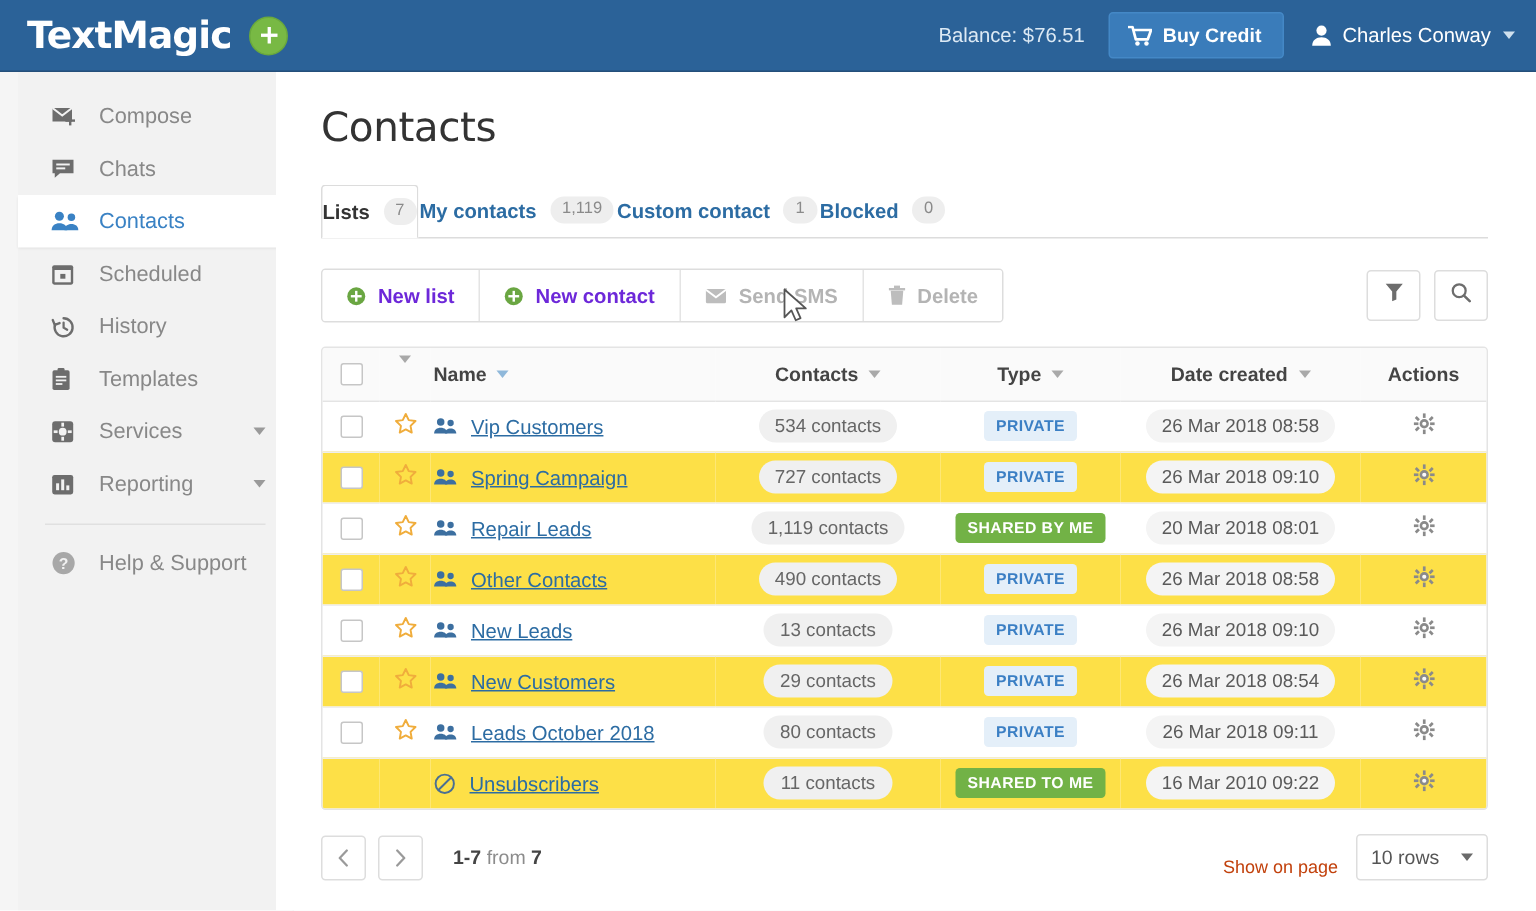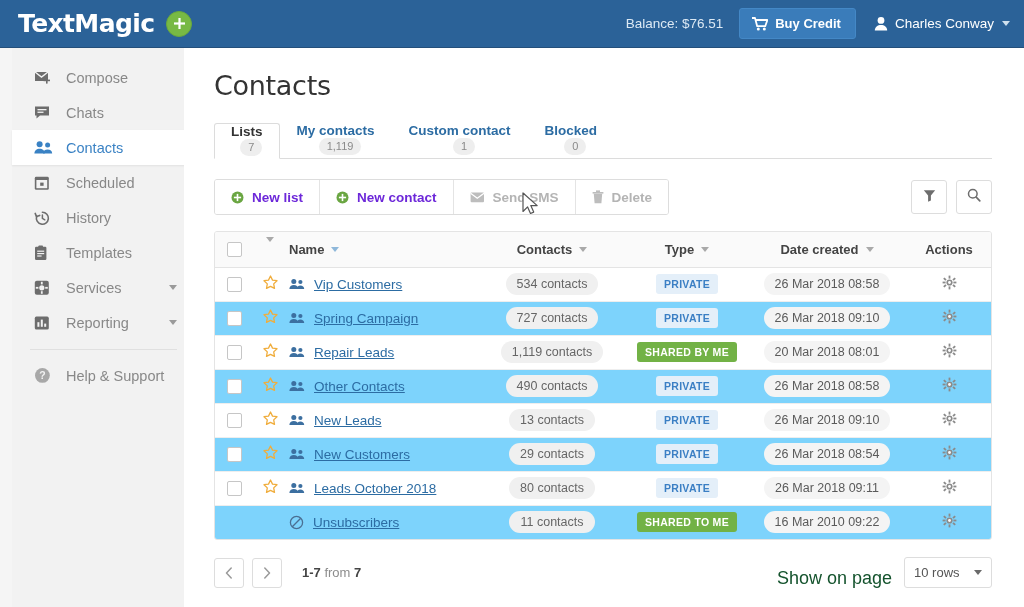--- a/index.html
+++ b/index.html
@@ -74,23 +74,23 @@
     font-size: 27px; color: #333333; font-weight: normal; margin: 22px 0 0 30px;
     font-family: "DejaVu Sans", sans-serif; letter-spacing: -0.3px;
   }
 
   
   .tabs {
     margin: 22px 0 0 30px; display: flex; align-items: flex-end; height: 36px;
     border-bottom: 1px solid #dcdcdc; width: 778px; position: relative;
   }
   .tab {
-    display: flex; align-items: center; padding: 0 16px; height: 36px;
+    display: flex; align-items: center; padding: 0 0; height: 36px;
     font-size: 13.5px; font-weight: bold; color: #2c6ca3; cursor: pointer;
-    border: 1px solid transparent; border-radius: 3px 3px 0 0; position: relative; flex-direction: column;
+    border: 1px solid transparent; border-radius: 3px 3px 0 0; position: relative;
   }
   .tab.active {
     color: #333333; background: #ffffff;
     border: 1px solid #dcdcdc; border-bottom: 1px solid #ffffff; margin-bottom: -1px;
   }
   .tab-badge {
     margin-left: 9px; background: #eeeeee; color: #8a8a8a; font-size: 11px;
     font-weight: normal; border-radius: 9px; padding: 2px 8px; line-height: 1.2;
   }
 
@@ -127,21 +127,21 @@
   .sort-caret {
     width: 0; height: 0; border-left: 4px solid transparent; border-right: 4px solid transparent;
     border-top: 5px solid #8fb8da; margin-left: 7px;
   }
   .sort-caret.gray { border-top-color: #a9a9a9; }
   tbody td {
     height: 34px; font-size: 13px; color: #555555; border-bottom: 1px solid #eeeeee;
     padding: 0; vertical-align: middle;
   }
   tbody tr:last-child td { border-bottom: none; }
-  tbody tr.alt td { background: #7dd3fc; }
+  tbody tr.alt td { background: #fde047; }
   .col-check { width: 38px; text-align: center; }
   .col-star { width: 34px; text-align: center; }
   .col-name { padding-left: 2px; }
   .col-contacts { width: 150px; text-align: center; }
   .col-type { width: 120px; text-align: center; }
   .col-date { width: 160px; text-align: center; }
   .col-actions { width: 84px; text-align: center; }
 
   .cb {
     width: 15px; height: 15px; border: 1px solid #c6c6c6; border-radius: 2px;
@@ -171,21 +171,21 @@
     display: flex; align-items: center; margin: 16px 0 0 30px; width: 778px;
   }
   .pager-btn {
     width: 30px; height: 30px; border: 1px solid #dddddd; border-radius: 3px;
     background: #fff; display: flex; align-items: center; justify-content: center;
     margin-right: 8px; cursor: pointer; color: #999999; font-size: 15px;
   }
   .pager-text { margin-left: 12px; font-size: 13px; color: #8c8c8c; }
   .pager-text b { color: #444444; }
   .footer-right { margin-left: auto; display: flex; align-items: center; }
-  .show-label { font-size: 18px; color: #14532d; margin-right: 12px; margin-top: 12px; }
+  .show-label { font-size: 12px; color: #c2410c; margin-right: 12px; margin-top: 12px; }
   .select-box {
     width: 88px; height: 31px; border: 1px solid #dddddd; border-radius: 3px;
     background: #fff; display: flex; align-items: center; padding: 0 9px;
     font-size: 13px; color: #555555; cursor: pointer;
   }
   .select-box .scaret {
     margin-left: auto; width: 0; height: 0;
     border-left: 4px solid transparent; border-right: 4px solid transparent;
     border-top: 5px solid #6a6a6a;
   }

